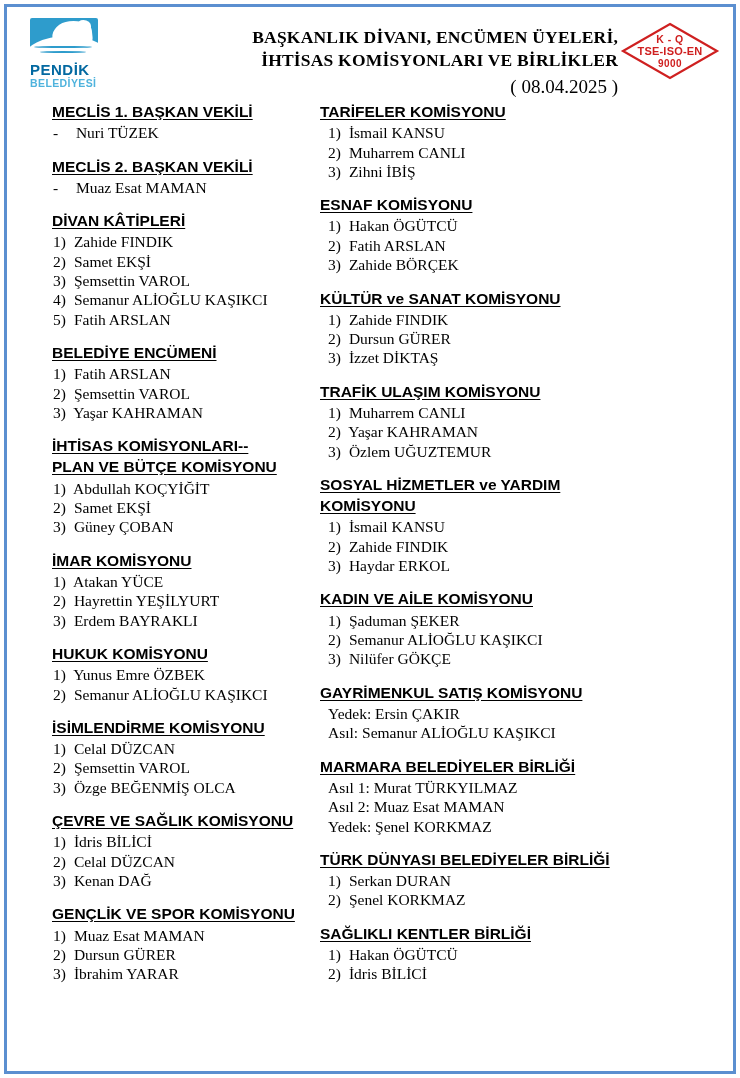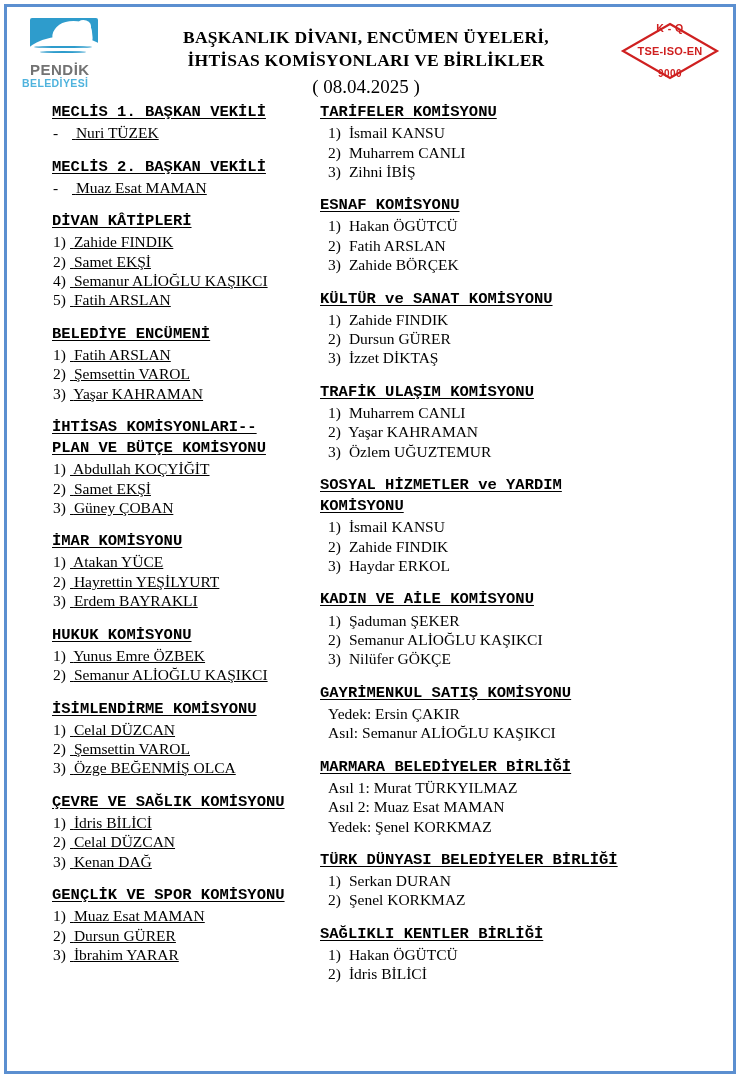--- a/index.html
+++ b/index.html
@@ -102,36 +102,37 @@
     background: #2e9ccc;
     border-radius: 50%;
   }
   .logo-mark .wave1 { left: 4px;  top: 28px; width: 58px; }
   .logo-mark .wave2 { left: 10px; top: 33px; width: 46px; }
   .logo-text-1 {
     font-family: "Liberation Sans", sans-serif;
     font-weight: bold;
     font-size: 15px;
     letter-spacing: 0.5px;
-    color: #737373;
+    color: #0369a1;
     margin-left: 8px;
     line-height: 1.05;
   }
   .logo-text-2 {
     font-family: "Liberation Sans", sans-serif;
     font-weight: bold;
     font-size: 10.5px;
     letter-spacing: 0.4px;
     color: #4fb3dd;
+    margin-left: 8px;
     line-height: 1.05;
   }
 
   .title-block {
     flex: 1 1 auto;
-    text-align: center;
+    text-align: right;
     padding-top: 12px;
   }
   .title-line {
     font-family: "Liberation Serif", serif;
     font-weight: bold;
     font-size: 17.5px;
     line-height: 1.33;
     letter-spacing: 0.2px;
     white-space: nowrap;
   }
@@ -155,21 +156,21 @@
     height: 58px;
   }
   .stamp-diamond svg { display: block; }
   .stamp-lines {
     position: absolute;
     left: 0; top: 0;
     width: 100px; height: 58px;
     display: flex;
     flex-direction: column;
     align-items: center;
-    justify-content: space-between;
+    justify-content: center;
     color: #cf2020;
     font-family: "Liberation Sans", sans-serif;
     font-weight: bold;
   }
   .stamp-l1 { font-size: 10.5px; letter-spacing: 0.5px; line-height: 1.15; }
   .stamp-l2 { font-size: 11px;  letter-spacing: 0.2px; line-height: 1.15; }
   .stamp-l3 { font-size: 10px; letter-spacing: 0.5px; line-height: 1.15; }
 
   
   .columns {
@@ -180,39 +181,39 @@
   }
   .col {
     box-sizing: border-box;
   }
   .col-left  { width: 306px; padding-left: 38px; }
   .col-right { width: 406px; padding-left: 0px; }
 
   .group { margin-bottom: 14px; }
 
   .group-heading {
-    font-family: Liberation Mono, monospace;
+    font-family: Liberation Sans, sans-serif;
     font-weight: bold;
     font-size: 15.5px;
     line-height: 1.30;
     text-decoration: underline;
     text-underline-offset: 2px;
     display: block;
     width: fit-content;
     white-space: nowrap;
     margin-bottom: 1px;
   }
 
   .entry {
     font-family: "Liberation Serif", serif;
     font-size: 15.5px;
     line-height: 1.25;
     white-space: nowrap;
   }
-  .col-left .entry { padding-left: 1px; text-decoration: underline; }
+  .col-left .entry { padding-left: 1px; }
   .col-right .entry { padding-left: 8px; }
 
   .entry .marker { display: inline-block; min-width: 17px; }
   .entry .marker.dash { min-width: 19px; }
   .entry .marker.word { min-width: 0; }
 </style>
 </head>
 <body>
 
 <div class="page">
@@ -263,20 +264,21 @@
           <div class="entry"><span class="marker dash">-</span> <span>Nuri TÜZEK</span></div>
         </div>
         <div class="group">
           <div class="group-heading">MECLİS 2. BAŞKAN VEKİLİ</div>
           <div class="entry"><span class="marker dash">-</span> <span>Muaz Esat MAMAN</span></div>
         </div>
         <div class="group">
           <div class="group-heading">DİVAN KÂTİPLERİ</div>
           <div class="entry"><span class="marker">1)</span> <span>Zahide FINDIK</span></div>
           <div class="entry"><span class="marker">2)</span> <span>Samet EKŞİ</span></div>
+          <div class="entry"><span class="marker">3)</span> <span>Şemsettin VAROL</span></div>
           <div class="entry"><span class="marker">4)</span> <span>Semanur ALİOĞLU KAŞIKCI</span></div>
           <div class="entry"><span class="marker">5)</span> <span>Fatih ARSLAN</span></div>
         </div>
         <div class="group">
           <div class="group-heading">BELEDİYE ENCÜMENİ</div>
           <div class="entry"><span class="marker">1)</span> <span>Fatih ARSLAN</span></div>
           <div class="entry"><span class="marker">2)</span> <span>Şemsettin VAROL</span></div>
           <div class="entry"><span class="marker">3)</span> <span>Yaşar KAHRAMAN</span></div>
         </div>
         <div class="group">

